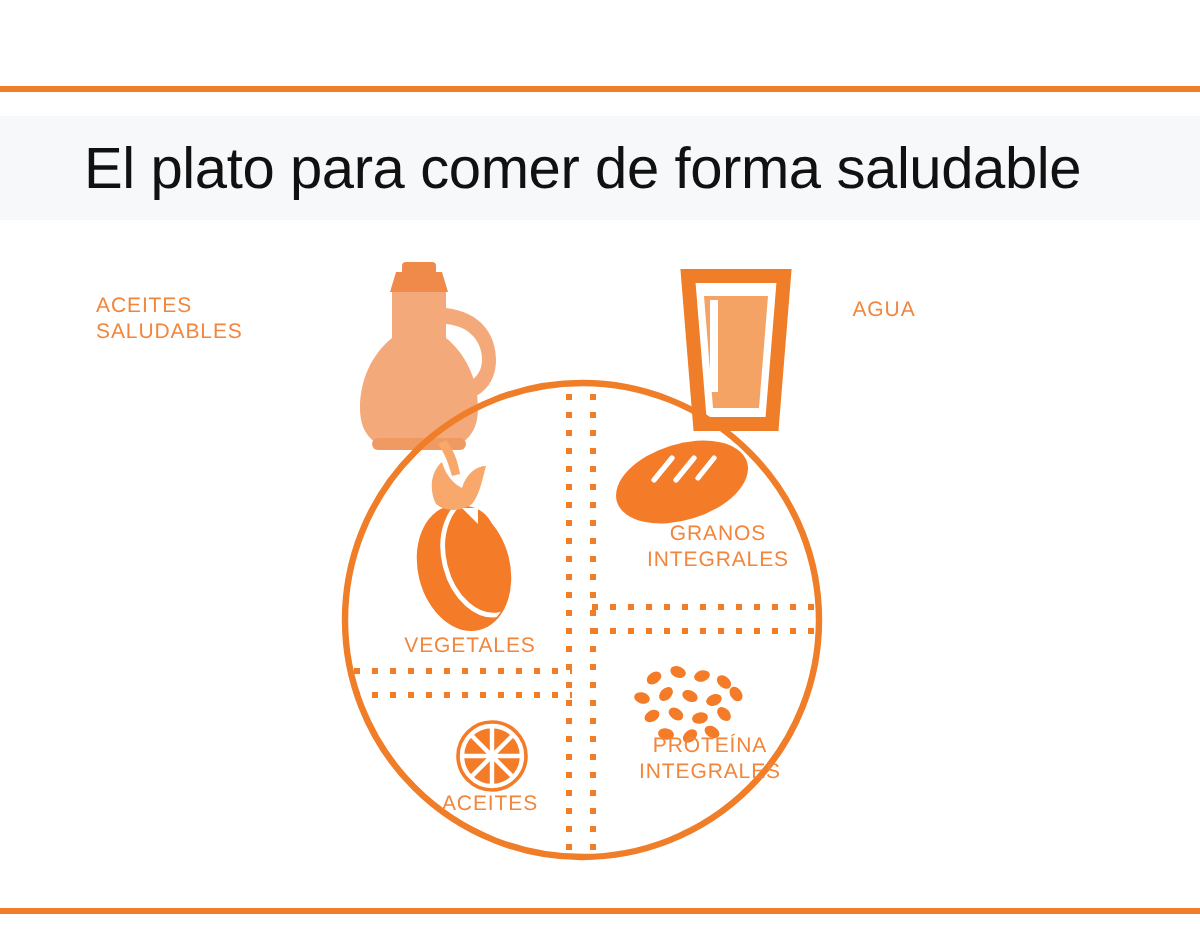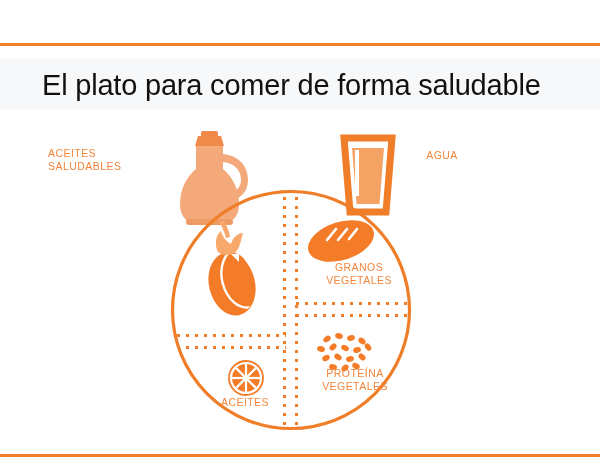--- a/index.html
+++ b/index.html
@@ -179,24 +179,25 @@
       <ellipse cx="356" cy="350" rx="4.0" ry="2.8" transform="rotate(30 356 350)"></ellipse>
     </g>
 
   </svg>
 
   <div class="lbl r" id="lbl-aceites">ACEITES
 SALUDABLES</div>
 
   <div class="lbl l" id="lbl-agua">AGUA</div>
 
+  <div class="lbl c" id="lbl-vegetales">VEGETALES</div>
 
   <div class="lbl l" id="lbl-granos">GRANOS
-VEGETALES</div>
+INTEGRALES</div>
 
   <div class="lbl c" id="lbl-frutas">ACEITES</div>
 
   <div class="lbl c" id="lbl-proteina">PROTEÍNA
-VEGETALES</div>
+INTEGRALES</div>
 
   <div class="rule bottom"></div>
 
 </div>
 
 </body></html>

